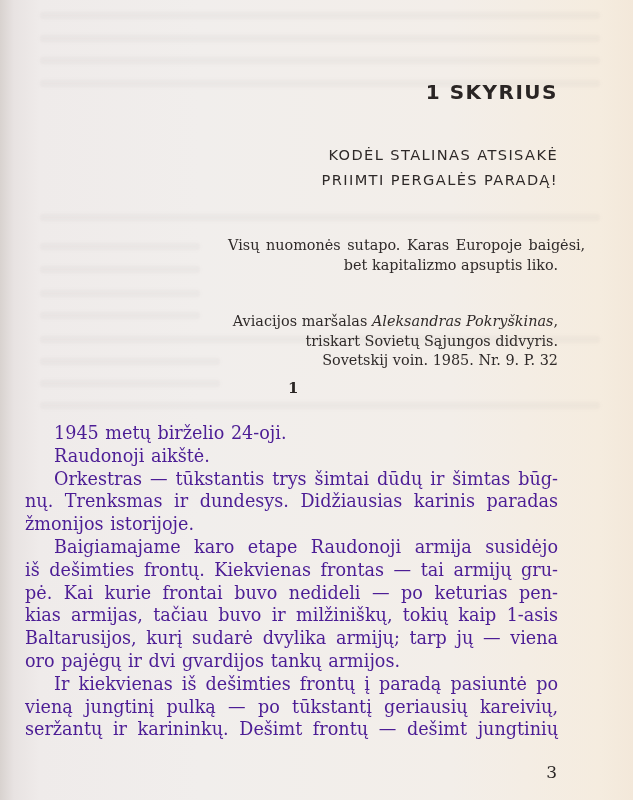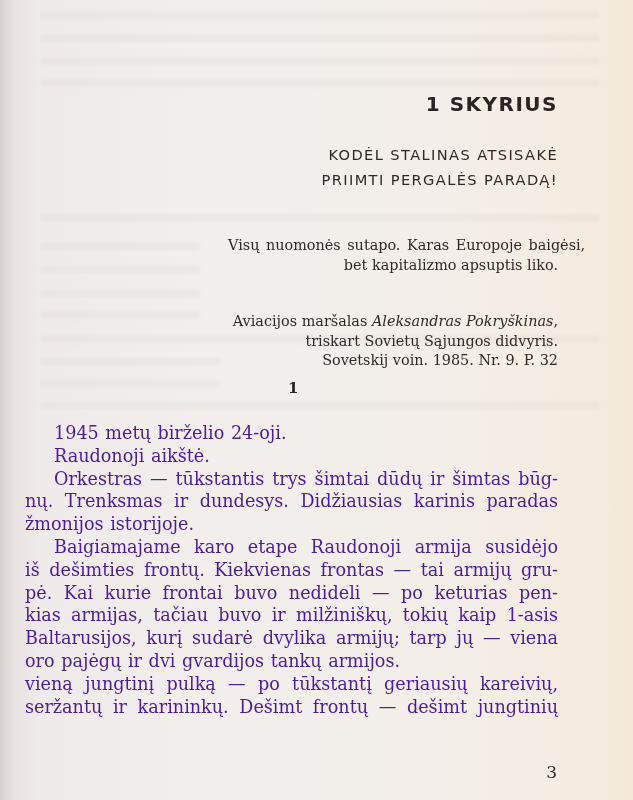--- a/index.html
+++ b/index.html
@@ -24,21 +24,21 @@
       position: absolute;
       left: 40px;
       width: 560px;
       height: 7px;
       background: rgba(150, 140, 140, 0.07);
       border-radius: 3px;
       filter: blur(1.5px);
     }
     .chapter-num {
       position: absolute;
-      top: 92px;
+      top: 80px;
       right: 75px;
       font-family: "DejaVu Sans", "Liberation Sans", sans-serif;
       font-weight: bold;
       font-size: 20px;
       letter-spacing: 1.5px;
       color: #2a2524;
     }
     .chapter-title {
       position: absolute;
       top: 142px;
@@ -168,18 +168,19 @@
       <span class="ln indent last">Raudonoji aikštė.</span>
       <span class="ln indent">Orkestras — tūkstantis trys šimtai dūdų ir šimtas būg-</span>
       <span class="ln">nų. Trenksmas ir dundesys. Didžiausias karinis paradas</span>
       <span class="ln last">žmonijos istorijoje.</span>
       <span class="ln indent">Baigiamajame karo etape Raudonoji armija susidėjo</span>
       <span class="ln">iš dešimties frontų. Kiekvienas frontas — tai armijų gru-</span>
       <span class="ln">pė. Kai kurie frontai buvo nedideli — po keturias pen-</span>
       <span class="ln">kias armijas, tačiau buvo ir milžiniškų, tokių kaip 1-asis</span>
       <span class="ln">Baltarusijos, kurį sudarė dvylika armijų; tarp jų — viena</span>
       <span class="ln last">oro pajėgų ir dvi gvardijos tankų armijos.</span>
+      <span class="ln indent">Ir kiekvienas iš dešimties frontų į paradą pasiuntė po</span>
       <span class="ln">vieną jungtinį pulką — po tūkstantį geriausių kareivių,</span>
       <span class="ln">seržantų ir karininkų. Dešimt frontų — dešimt jungtinių</span>
     </div>
 
   <div class="page-number">3</div>
 </div>
 
 </body></html>

